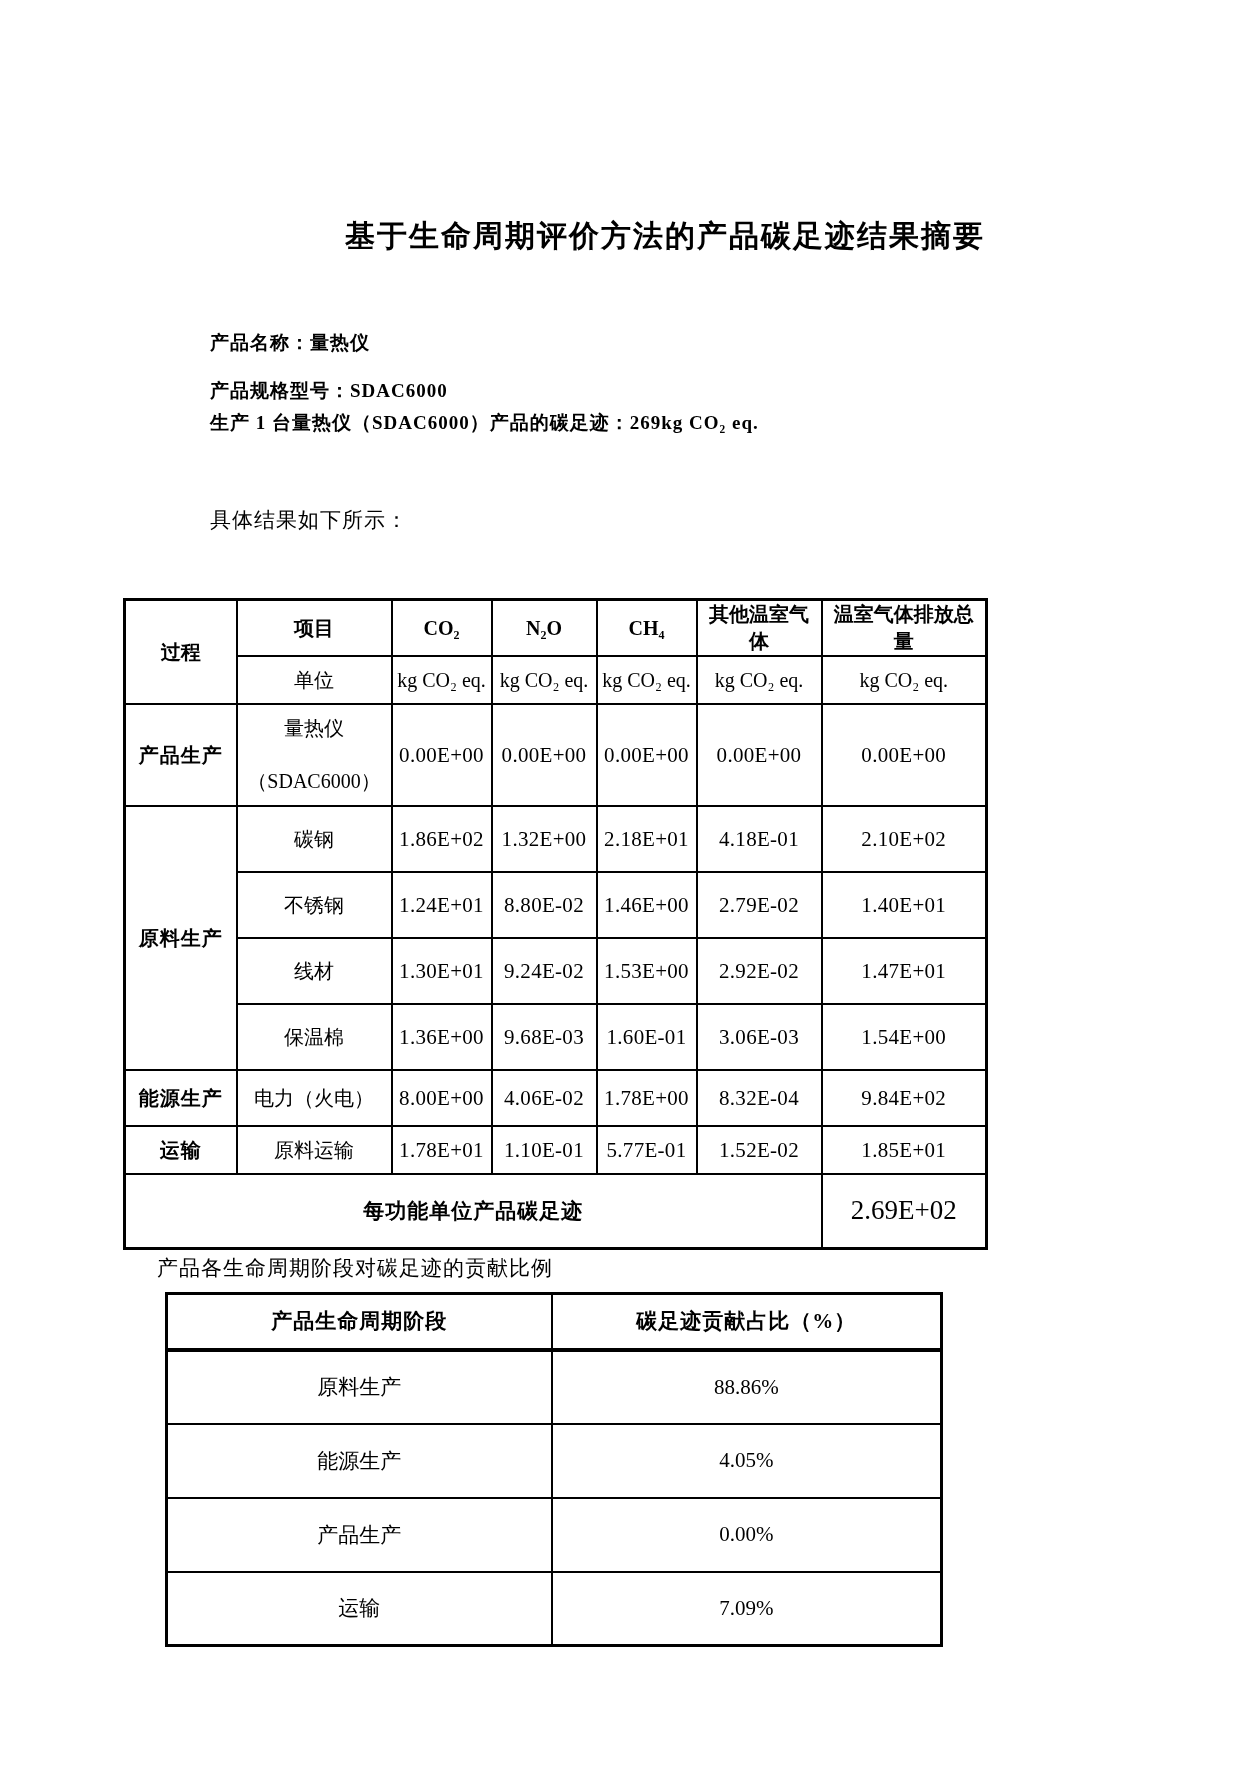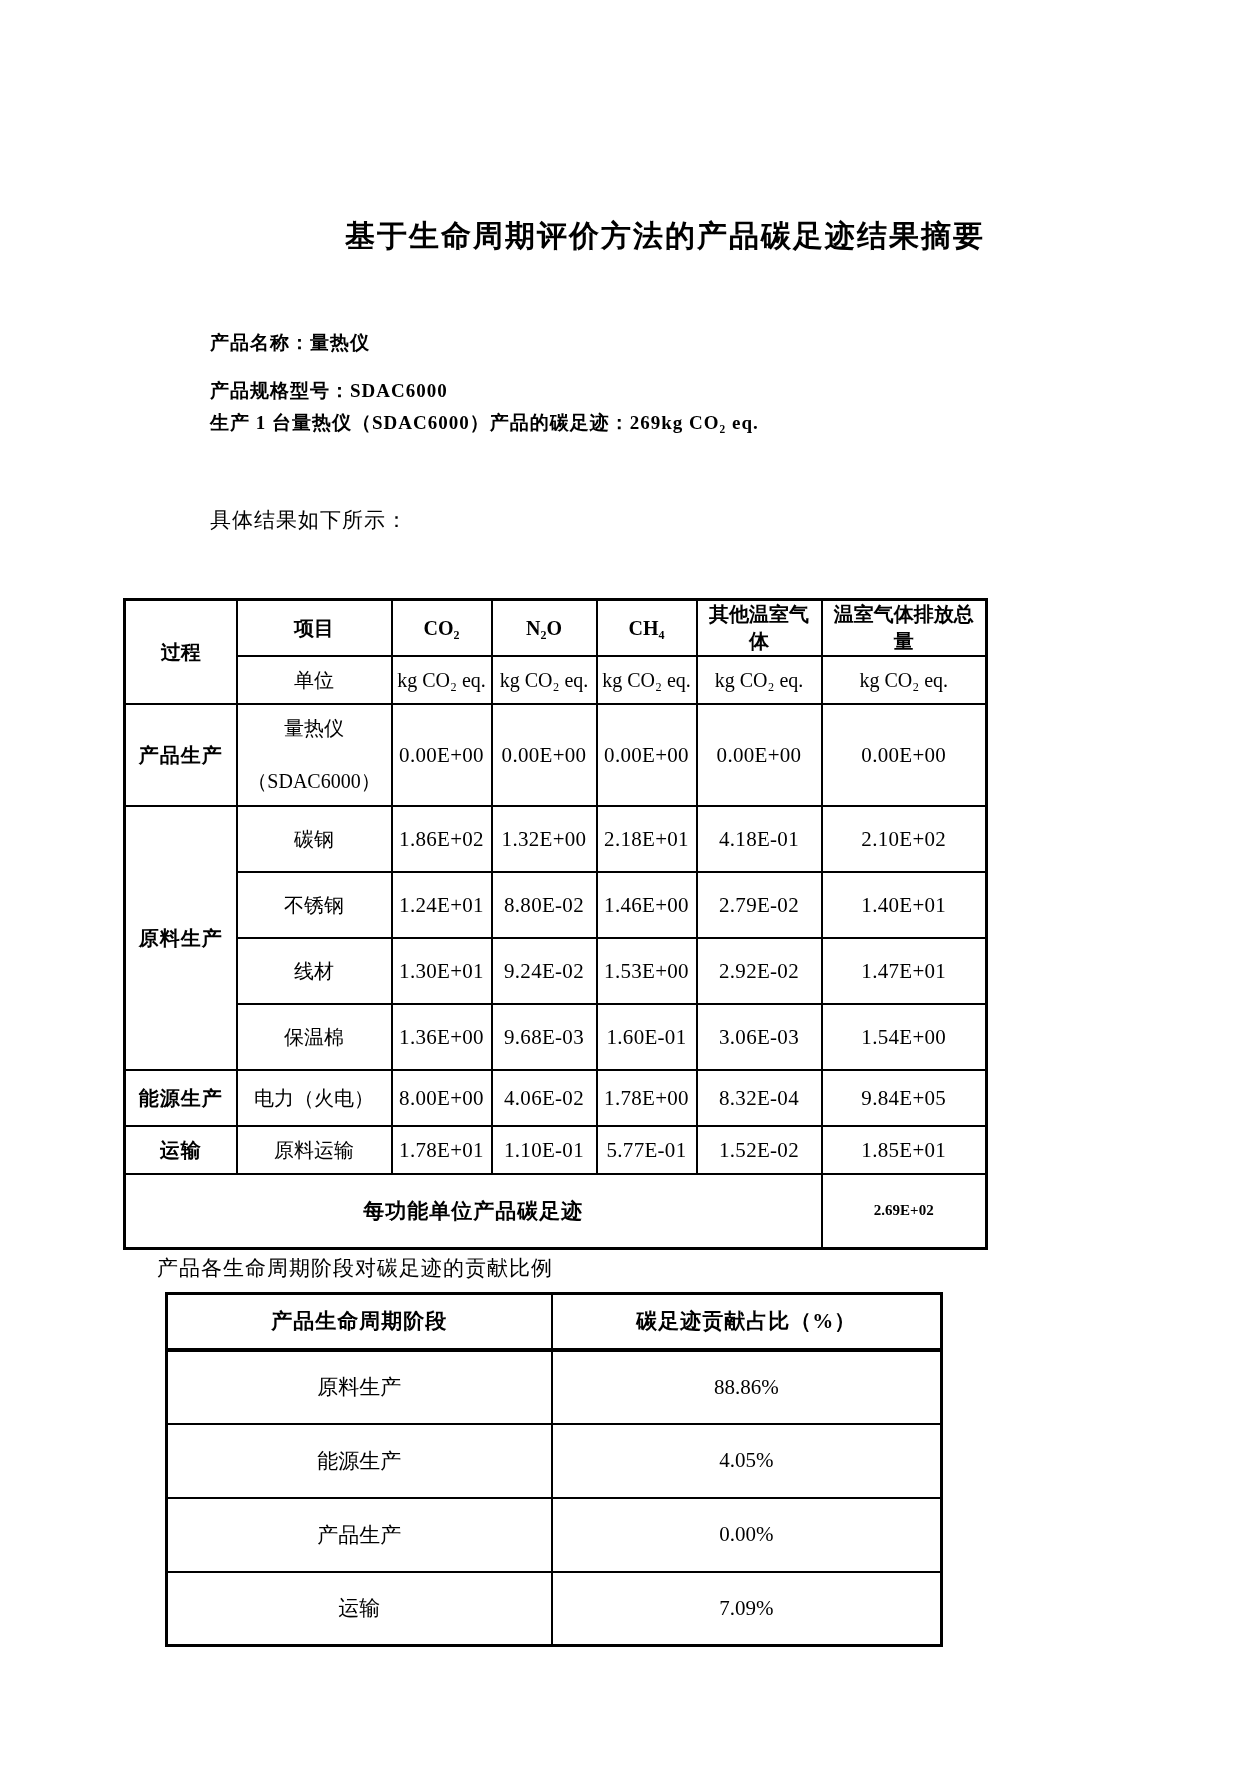--- a/index.html
+++ b/index.html
@@ -45,21 +45,21 @@
   #main-table .num { font-size: 21px; letter-spacing: 0.3px; }
   #main-table .group { font-weight: bold; letter-spacing: 1px; }
   tr.h-gas   { height: 44px; }
   tr.h-unit  { height: 48px; margin-top: 8px; }
   tr.r-product { height: 102px; }
   tr.r-mat     { height: 66px; }
   tr.r-energy  { height: 56px; }
   tr.r-trans   { height: 48px; }
   tr.r-total   { height: 74px; }
   #main-table .total-label { font-weight: bold; font-size: 21px; letter-spacing: 1px; margin-left: 29px; }
-  #main-table .total-value { font-weight: bold; font-size: 15px; }
+  #main-table .total-value { font-weight: normal; font-size: 27px; }
   .item-line2 { margin-top: 26px; }
 
   
   .contrib-title {
     position: absolute; left: 157px; top: 1254px; width: 775px;
     text-align: left; font-size: 21px; letter-spacing: 1px;
   }
   #contrib-table {
     position: absolute; left: 165px; top: 1292px; width: 775px;
     border: 3px solid #000;
@@ -165,21 +165,21 @@
         <td class="num">1.54E+00</td>
       </tr>
 
       <tr class="r-energy">
         <td class="group">能源生产</td>
         <td>电力（火电）</td>
         <td class="num">8.00E+00</td>
         <td class="num">4.06E-02</td>
         <td class="num">1.78E+00</td>
         <td class="num">8.32E-04</td>
-        <td class="num">9.84E+05</td>
+        <td class="num">9.84E+02</td>
       </tr>
 
       <tr class="r-trans">
         <td class="group">运输</td>
         <td>原料运输</td>
         <td class="num">1.78E+01</td>
         <td class="num">1.10E-01</td>
         <td class="num">5.77E-01</td>
         <td class="num">1.52E-02</td>
         <td class="num">1.85E+01</td>

